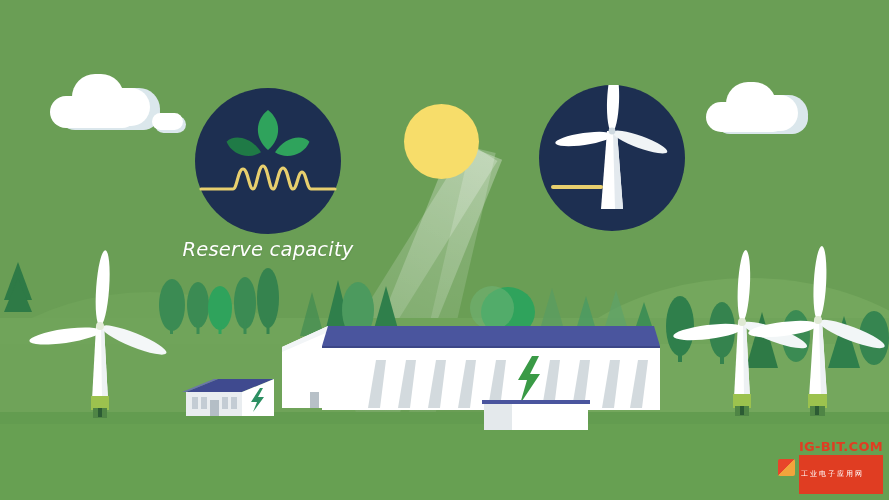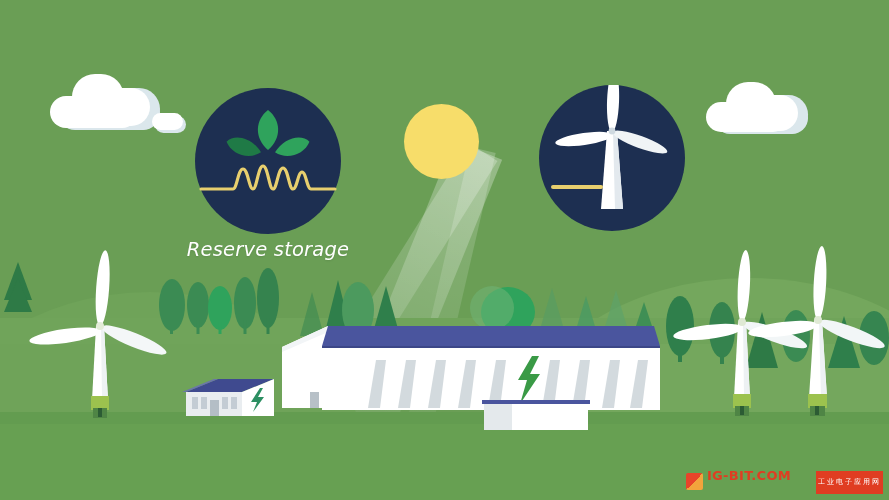--- a/index.html
+++ b/index.html
@@ -55,31 +55,31 @@
   .wm{
     display:flex;align-items:center;gap:4px;
     background:rgba(255,255,255,0.0);
   }
   .wm-logo{
     width:17px;height:17px;border-radius:2px;
     background:
       linear-gradient(135deg,#e8442a 0 50%, #f2a43c 50% 100%);
   }
   .wm-txt{
-    display:flex;flex-direction:row;line-height:1;gap:25px;
+    display:flex;flex-direction:column;line-height:1;
   }
   .wm-main{
     font-family:"DejaVu Sans", sans-serif;
     font-weight:bold;font-size:13px;color:#e03d22;letter-spacing:.3px;
   }
   .wm-sub{
     margin-top:2px;
     font-family:"DejaVu Sans", sans-serif;
     font-size:7px;color:#ffffff;background:#e03d22;
-    padding:8px 2px;letter-spacing:2px;
+    padding:16px 2px;letter-spacing:2px;
   }
 </style>
 </head>
 <body>
 
 <div id="scene">
 
   <div class="abs sky"></div>
 
   <div class="abs ray" style="left:452px;top:150px;width:52px;height:330px;transform:rotate(22deg);"></div>
@@ -277,21 +277,21 @@
       </g>
 
       <path d="M6,101 L32,101 L38,101
                C42,101 43,81 48,81 C53,81 54,101 58,101
                C62,101 63,78 68,78 C73,78 74,101 78,101
                C82,101 83,80 88,80 C93,80 94,101 98,101
                C102,101 103,84 107,84 C111,84 112,101 116,101
                L140,101" fill="none" stroke="#e8cf6e" stroke-width="3.2" stroke-linecap="round" stroke-linejoin="round"></path>
     </svg>
   </div>
-  <div class="abs label" style="left:168px;top:238px;width:200px;">Reserve storage</div>
+  <div class="abs label" style="left:168px;top:238px;width:200px;">Reserve capacity</div>
 
   <div class="abs badge" style="left:539px;top:85px;width:146px;height:146px;">
     <svg width="146" height="146" style="display:block;">
 
       <polygon points="68,46 78,46 84,124 62,124" fill="#ffffff"></polygon>
       <polygon points="74,46 78,46 84,124 76,124" fill="#e3e9ee"></polygon>
 
       <g transform="translate(73,46)">
         <ellipse cx="0" cy="-30" rx="6" ry="31" fill="#ffffff" transform="rotate(2)"></ellipse>
         <ellipse cx="-28" cy="8" rx="29" ry="6" fill="#ffffff" transform="rotate(-8 -28 8)"></ellipse>

